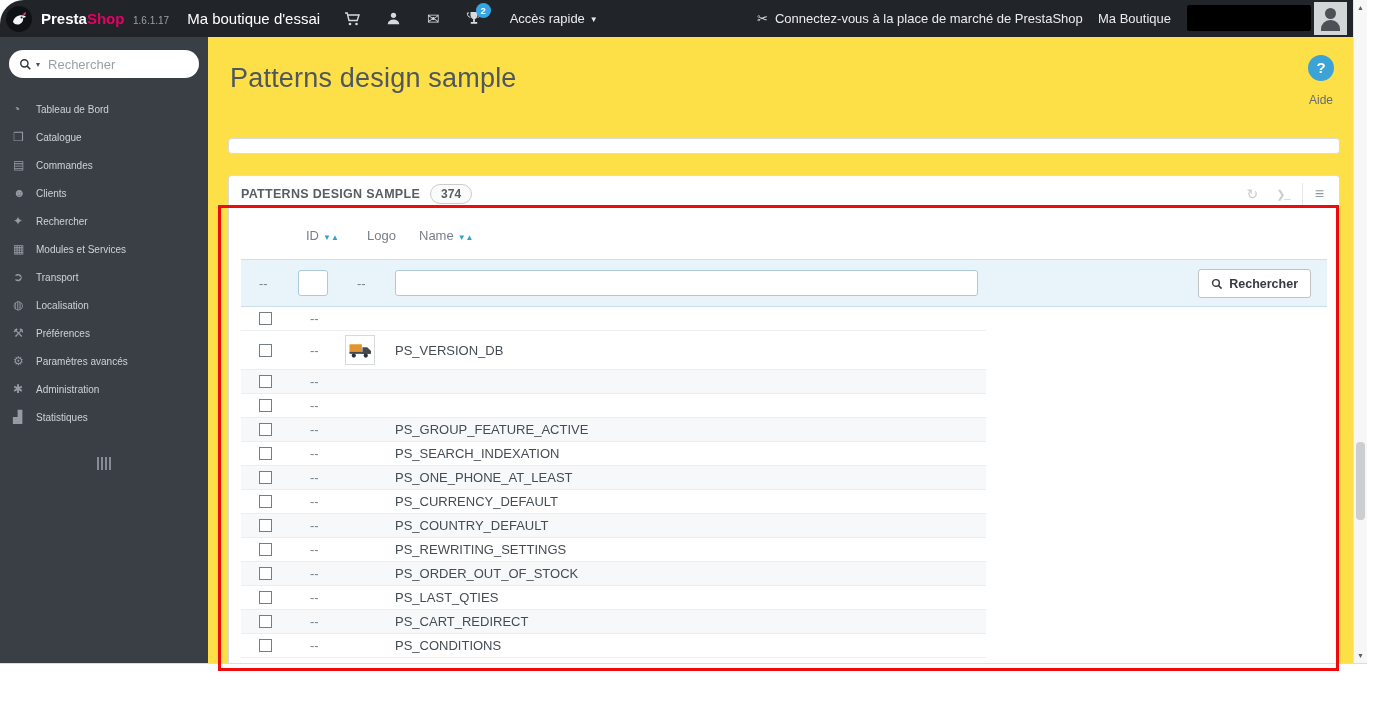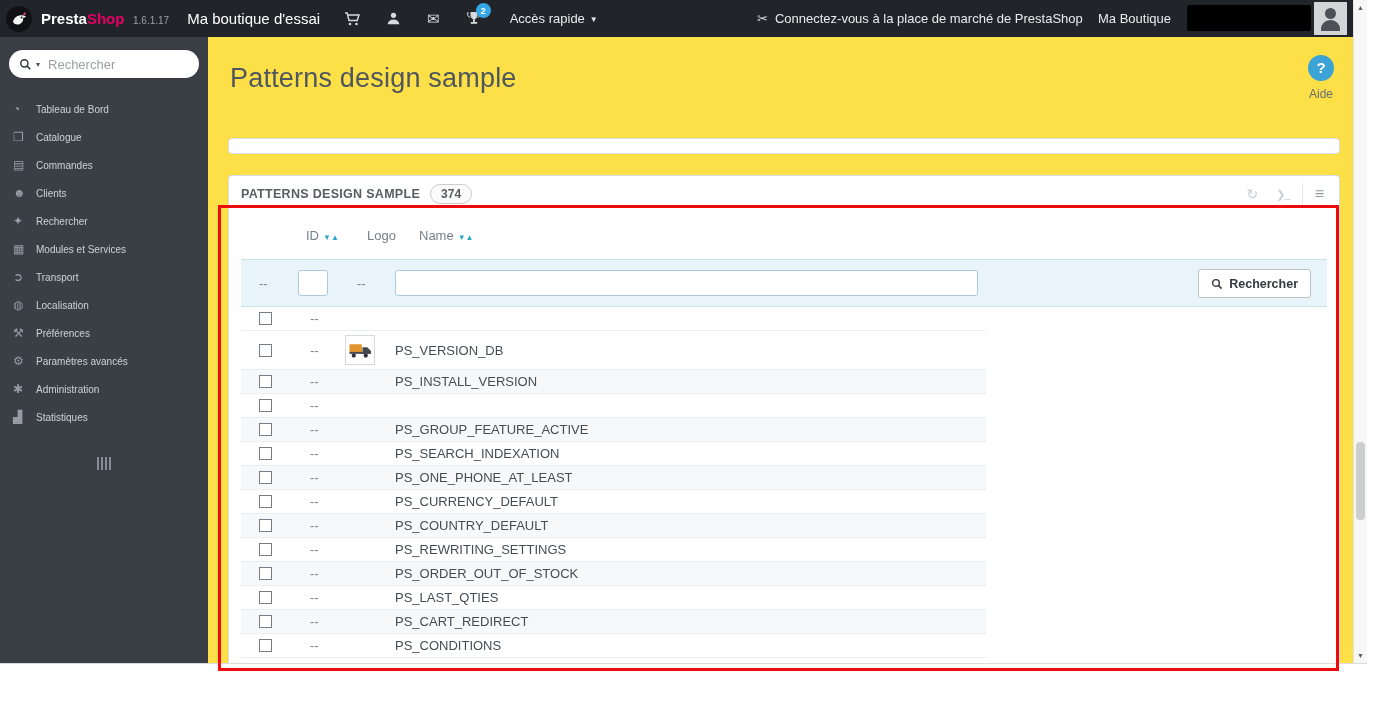--- a/index.html
+++ b/index.html
@@ -1,18 +1,18 @@
 <!DOCTYPE html>
 <html><head>
 <meta charset="utf-8">
 <style>
   * { box-sizing: border-box; margin: 0; padding: 0; }
   html,body { background:#fff; }
   body { font-family:"Liberation Sans", sans-serif; }
-  .screen { position:relative; width:1390px; height:719px; background:#fff; overflow:hidden; }
+  .screen { position:relative; width:1390px; height:719px; background:#fff; overflow:hidden;border-radius:24px; }
 
   
   .topbar { position:absolute; left:0; top:0; width:1353px; height:37px; background:#212429;
             display:flex; align-items:center; color:#e9ebee; font-size:13px; }
   .logo-badge { width:26px; height:26px; border-radius:50%; background:#0f1114; margin-left:6px;
                 display:flex; align-items:center; justify-content:center; flex:0 0 auto; }
   .brand { margin-left:9px; white-space:nowrap; }
   .brand .b1 { font-weight:bold; font-size:15px; color:#fff; }
   .brand .b2 { font-weight:bold; font-size:15px; color:#e50064; }
   .brand .ver { font-size:10px; color:#9aa0a6; margin-left:5px; }
@@ -45,21 +45,21 @@
   .mi-icon { width:23px; color:#959ba3; font-size:12px; flex:0 0 auto; }
   .mi-label { color:#ced2d7; font-size:10px; white-space:nowrap; }
   .collapse { margin-top:26px; display:flex; justify-content:center; gap:2px; cursor:pointer; }
   .collapse i { width:2px; height:13px; background:#878d95; display:block; }
 
   
   .main { position:absolute; left:208px; top:37px; width:1145px; height:626px; background:#fde047; }
   .page-title { position:absolute; left:22px; top:26px; font-size:27px; color:#4f565e; letter-spacing:.2px; }
   .help-btn { position:absolute; left:1100px; top:18px; width:26px; height:26px; border-radius:50%;
               background:#3ba3d6; color:#fff; font-weight:bold; font-size:15px; text-align:center; line-height:26px; cursor:pointer; }
-  .help-label { position:absolute; left:1088px; top:50px; width:50px; text-align:center; font-size:12px; color:#676d73; }
+  .help-label { position:absolute; left:1088px; top:56px; width:50px; text-align:center; font-size:12px; color:#676d73; }
   .strip-panel { position:absolute; left:20px; top:101px; width:1112px; height:16px; background:#fff;
                  border:1px solid #d9dcde; border-radius:4px; }
   .panel { position:absolute; left:20px; top:138px; width:1112px; height:488px; background:#fff;
            border:1px solid #d9dcde; border-bottom:0; border-radius:4px 4px 0 0; overflow:hidden; }
   .panel-header { height:36px; display:flex; align-items:center; padding:0 12px; position:relative; }
   .panel-title { font-size:12.5px; font-weight:bold; color:#565d63; letter-spacing:.3px; }
   .panel-badge { margin-left:10px; padding:2px 10px; border-radius:11px; border:1px solid #ccc; background:#fbfbfb;
                  font-size:12px; font-weight:bold; color:#565d63; }
   .panel-tools { position:absolute; right:6px; top:0; height:36px; display:flex; align-items:center; }
   .pt { padding:0 9px; color:#c9ced3; font-size:14px; cursor:pointer; }
@@ -315,21 +315,20 @@
     <span class="r-name">PS_VERSION_DB</span>
   </div>
             <div class="row">
     <span class="r-cb">
                 <span class="checkbox"></span>
               </span>
     <span class="r-id">--</span>
     <span class="r-logo">
       
     </span>
-    <span class="r-name">PS_INSTALL_VERSION</span>
   </div>
             <div class="row">
     <span class="r-cb">
                 <span class="checkbox"></span>
               </span>
     <span class="r-id">--</span>
     <span class="r-logo">
       
     </span>
   </div>

